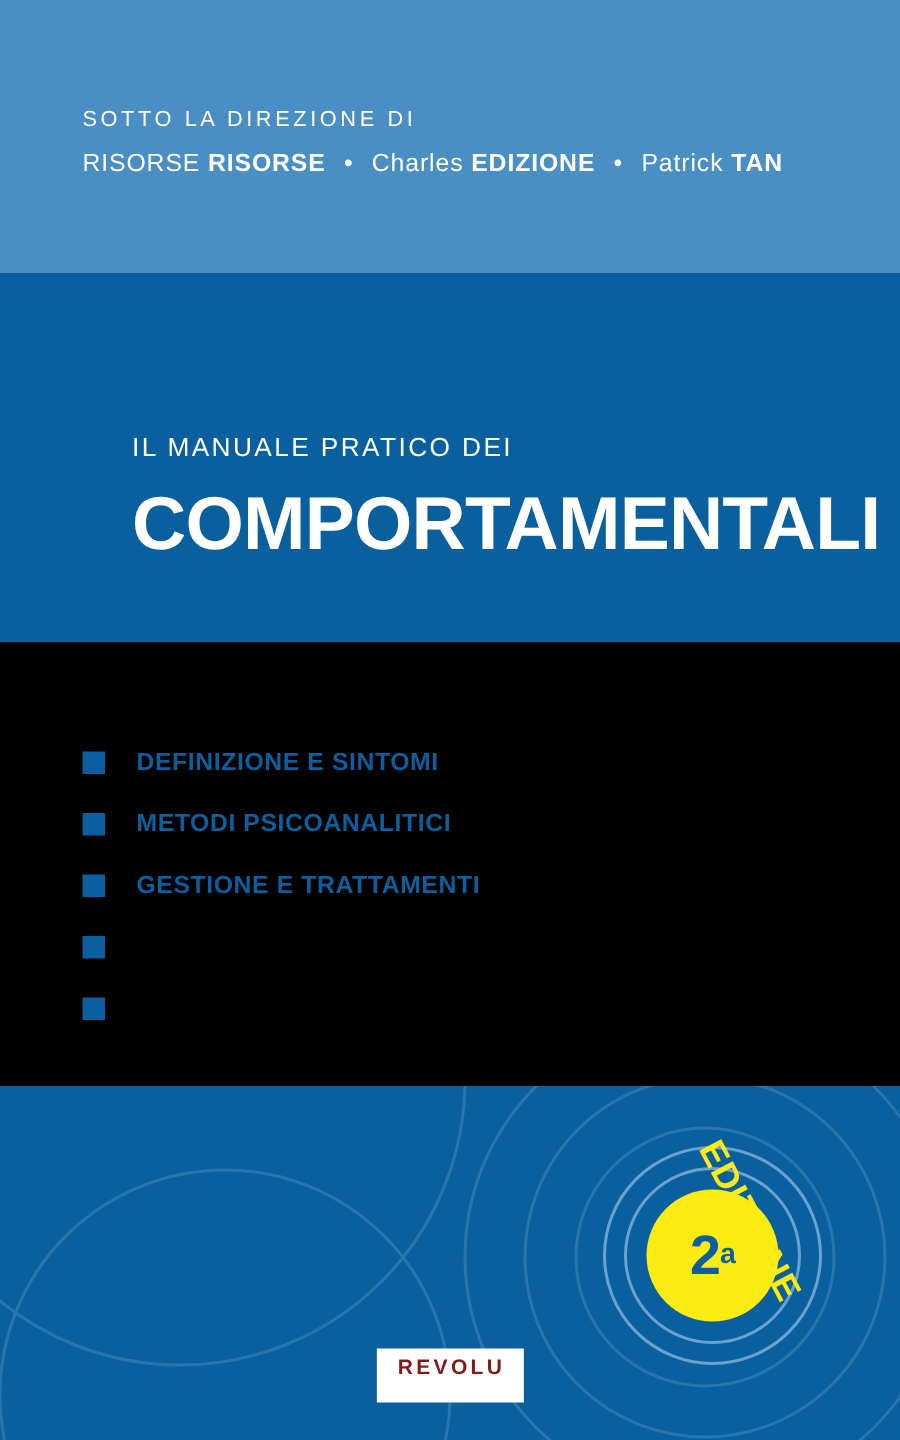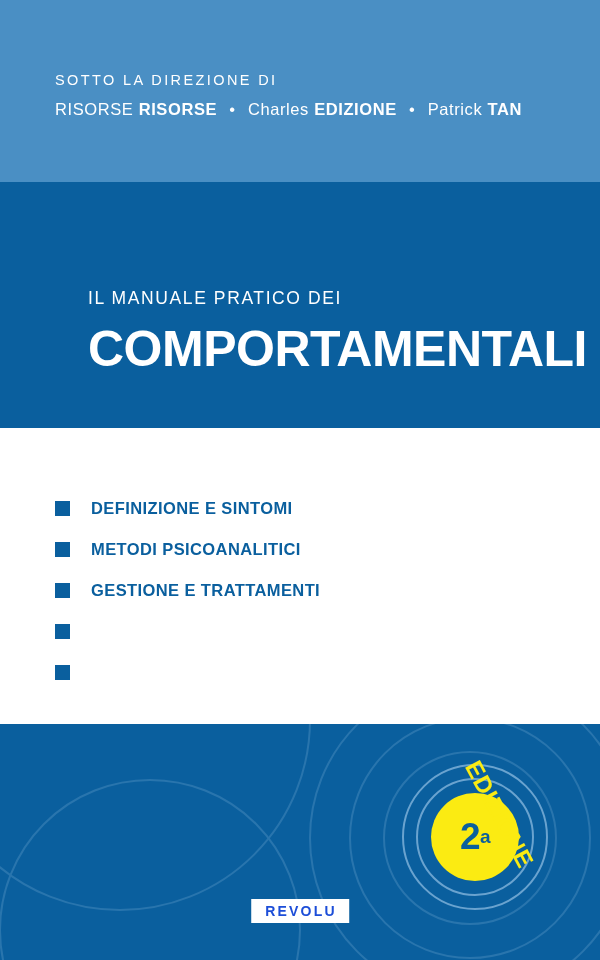--- a/index.html
+++ b/index.html
@@ -101,21 +101,21 @@
     text-transform: uppercase;
   }
 
   
   .yellow-panel {
     position: absolute;
     left: 0;
     top: 428px;
     width: 600px;
     height: 296px;
-    background: #ffffff;
+    background: #000000;
   }
   .bullets {
     position: absolute;
     left: 55px;
     top: 60px;
     right: 30px;
   }
   .bullet-row {
     display: flex;
     align-items: center;
@@ -193,25 +193,25 @@
     white-space: nowrap;
   }
 
   
   .publisher {
     position: absolute;
     left: 50%;
     transform: translateX(-50%);
     top: 899px;
     background: #ffffff;
-    color: #1d4ed8;
+    color: #7f1d1d;
     font-size: 14px;
     font-weight: bold;
     letter-spacing: 2.2px;
-    padding: 4px 12px 4px 14px;
+    padding: 4px 12px 16px 14px;
   }
 </style>
 </head>
 <body>
 
 <div class="page">
   <div class="cover">
 
     <svg class="deco" viewBox="0 0 600 360" xmlns="http://www.w3.org/2000/svg">
       <g fill="none" stroke="#6aa3cf" stroke-width="2">

